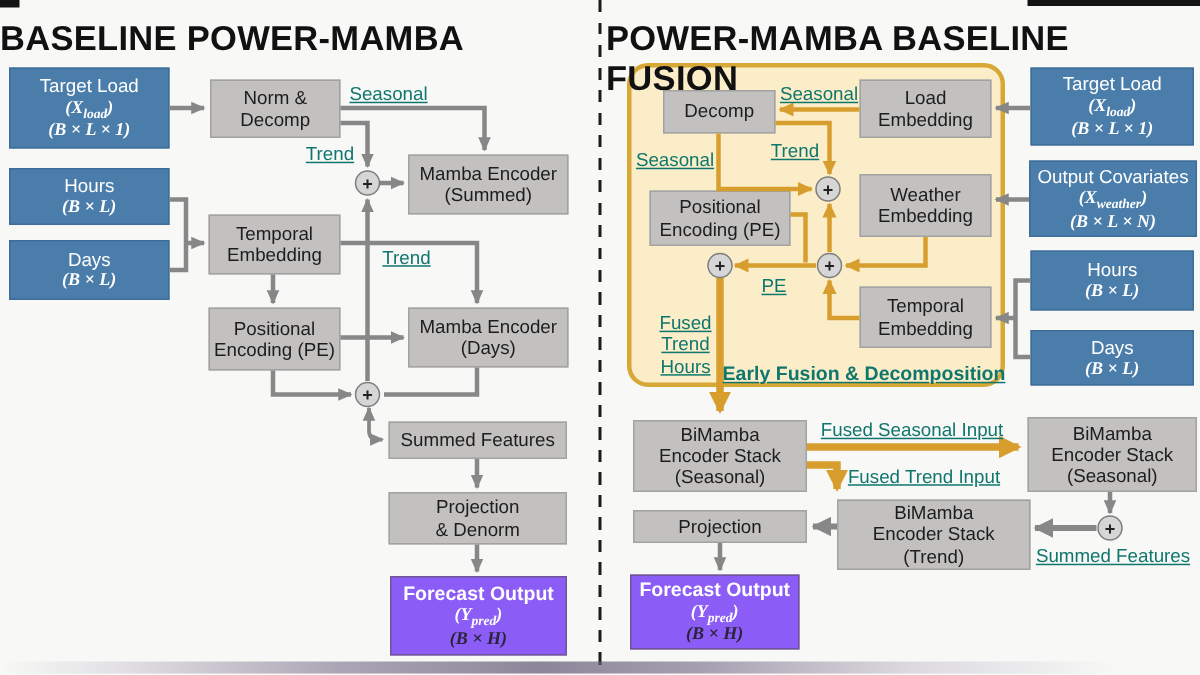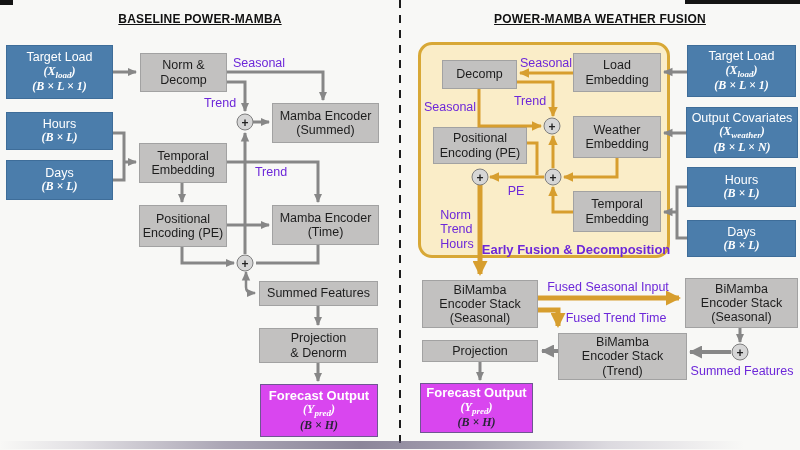--- a/index.html
+++ b/index.html
@@ -1,31 +1,31 @@
 <!DOCTYPE html>
 <html><head>
 <meta charset="utf-8">
 <style>
   html,body{margin:0;padding:0;background:#e9e9e9;}
   .stage{position:relative;width:800px;height:450px;background:#f8f8f6;overflow:hidden;
          font-family:"Liberation Sans",sans-serif;}
-  .title{position:absolute;z-index:2;font-weight:700;font-size:12px;color:#111;
-         text-align:center;letter-spacing:.2px;text-decoration:underline;}
+  .title{position:absolute;z-index:2;font-weight:700;font-size:23px;color:#111;
+         text-align:left;letter-spacing:.2px;}
   .box{position:absolute;display:flex;flex-direction:column;align-items:center;justify-content:center;
        text-align:center;line-height:1.13;z-index:3;box-sizing:border-box;}
   .gray{background:#c2c1c0;border:1px solid #a2a2a2;color:#1d1d1d;font-size:12.5px;}
   .blue{background:#4b7dab;border:1px solid #3e6d99;color:#fff;}
   .blue .name{font-size:12.5px;}
-  .purple{background:#d946ef;border:1.5px solid #6f5692;color:#fff;}
+  .purple{background:#8b5cf6;border:1.5px solid #6f5692;color:#fff;}
   .purple .name{font-weight:700;font-size:13px;}
   .math{font-family:"Liberation Serif",serif;font-style:italic;font-weight:600;font-size:12px;}
   .math sub{font-size:9px;}
   .dark{color:#2a2438;}
-  .lab{position:absolute;z-index:5;font-size:12.5px;color:#6d28d9;text-align:left;
-       transform:translate(-50%,-50%);white-space:nowrap;line-height:1.15;}
+  .lab{position:absolute;z-index:5;font-size:12.5px;color:#0f766e;text-align:center;
+       transform:translate(-50%,-50%);white-space:nowrap;line-height:1.15;text-decoration:underline;}
   .lab.bold{font-weight:700;font-size:13px;}
   .plus{position:absolute;z-index:6;width:17px;height:17px;border-radius:50%;background:#d6d6d6;
         border:1.6px solid #7e7e7e;color:#222;font-size:12px;font-weight:700;display:flex;
         align-items:center;justify-content:center;transform:translate(-50%,-50%);
         box-sizing:border-box;line-height:1;}
   .container-yellow{position:absolute;left:418px;top:42px;width:252px;height:216px;background:#faedc8;
         border:3px solid #d8a836;border-radius:14px;z-index:1;box-sizing:border-box;}
   svg.arrows{position:absolute;left:0;top:0;z-index:4;pointer-events:none;}
   .divider{position:absolute;left:399px;top:0;width:2px;height:450px;z-index:1;
         background:repeating-linear-gradient(to bottom,#1c1c1c 0 8px,transparent 8px 15px);}
@@ -79,21 +79,21 @@
     <div>Encoding (PE)</div>
   </div>
 
   <div class="box gray" style="left:272px;top:103px;width:107px;height:40px">
     <div>Mamba Encoder</div>
     <div>(Summed)</div>
   </div>
 
   <div class="box gray" style="left:272px;top:205px;width:107px;height:40px">
     <div>Mamba Encoder</div>
-    <div>(Time)</div>
+    <div>(Days)</div>
   </div>
 
   <div class="box gray" style="left:259px;top:281px;width:119px;height:25px">
     <div>Summed Features</div>
   </div>
 
   <div class="box gray" style="left:259px;top:328px;width:119px;height:35px">
     <div>Projection</div>
     <div>&amp; Denorm</div>
   </div>
@@ -104,21 +104,21 @@
     <div class="math dark">(B × H)</div>
   </div>
 
   <div class="lab" style="left:259px;top:63px">Seasonal</div>
   <div class="lab" style="left:220px;top:103px">Trend</div>
   <div class="lab" style="left:271px;top:172px">Trend</div>
 
   <div class="plus" style="left:245px;top:122px">+</div>
   <div class="plus" style="left:245px;top:263px">+</div>
 
-  <div class="title" style="left:404px;top:12px;width:392px">POWER-MAMBA WEATHER FUSION</div>
+  <div class="title" style="left:404px;top:12px;width:392px">POWER-MAMBA BASELINE FUSION</div>
 
   <div class="container-yellow"></div>
   <div class="lab bold" style="left:576px;top:250px">Early Fusion &amp; Decomposition</div>
 
   <div class="box gray" style="left:442px;top:60px;width:75px;height:29px">
     <div>Decomp</div>
   </div>
 
   <div class="box gray" style="left:573px;top:53px;width:88px;height:39px">
     <div>Load</div>
@@ -189,27 +189,27 @@
     <div class="math"><span>(Y</span><sub>pred</sub><span>)</span></div>
     <div class="math dark">(B × H)</div>
   </div>
 
   <div class="lab" style="left:546px;top:63px">Seasonal</div>
   <div class="lab" style="left:530px;top:101px">Trend</div>
   <div class="lab" style="left:450px;top:107px">Seasonal</div>
   <div class="lab" style="left:516px;top:191px">PE</div>
 
   <div class="lab" style="left:457px;top:230px">
-    <div>Norm</div>
+    <div>Fused</div>
     <div>Trend</div>
     <div>Hours</div>
   </div>
 
   <div class="lab" style="left:608px;top:287px">Fused Seasonal Input</div>
-  <div class="lab" style="left:616px;top:318px">Fused Trend Time</div>
+  <div class="lab" style="left:616px;top:318px">Fused Trend Input</div>
   <div class="lab" style="left:742px;top:371px">Summed Features</div>
 
   <div class="plus" style="left:552px;top:126px">+</div>
   <div class="plus" style="left:480px;top:177px">+</div>
   <div class="plus" style="left:553px;top:177px">+</div>
   <div class="plus" style="left:740px;top:352px">+</div>
 
   <svg class="arrows" width="800" height="450" viewBox="0 0 800 450">
     <defs>
       <marker id="mg" markerUnits="userSpaceOnUse" markerWidth="10" markerHeight="10" refX="8.5" refY="5" orient="auto-start-reverse">

